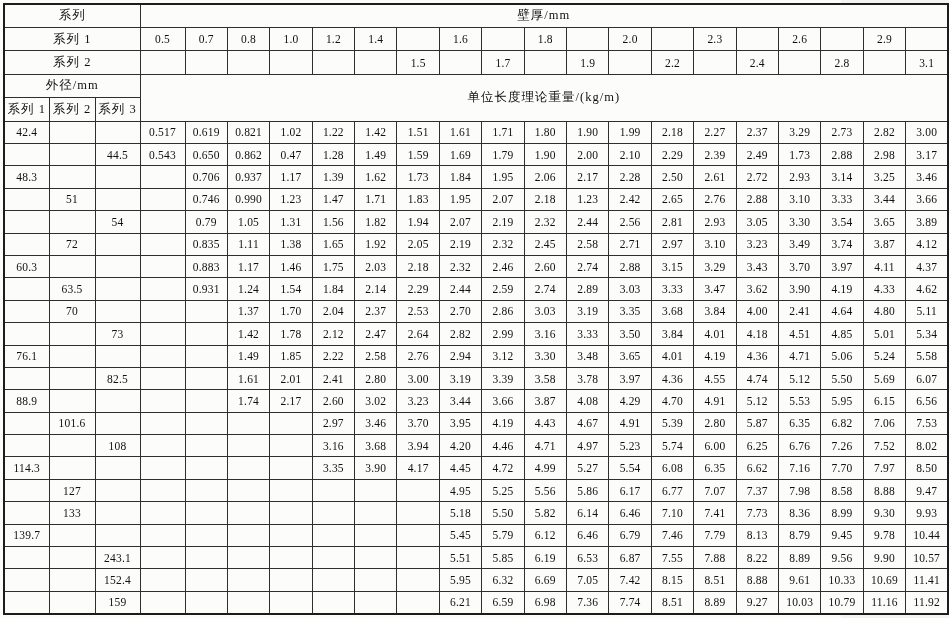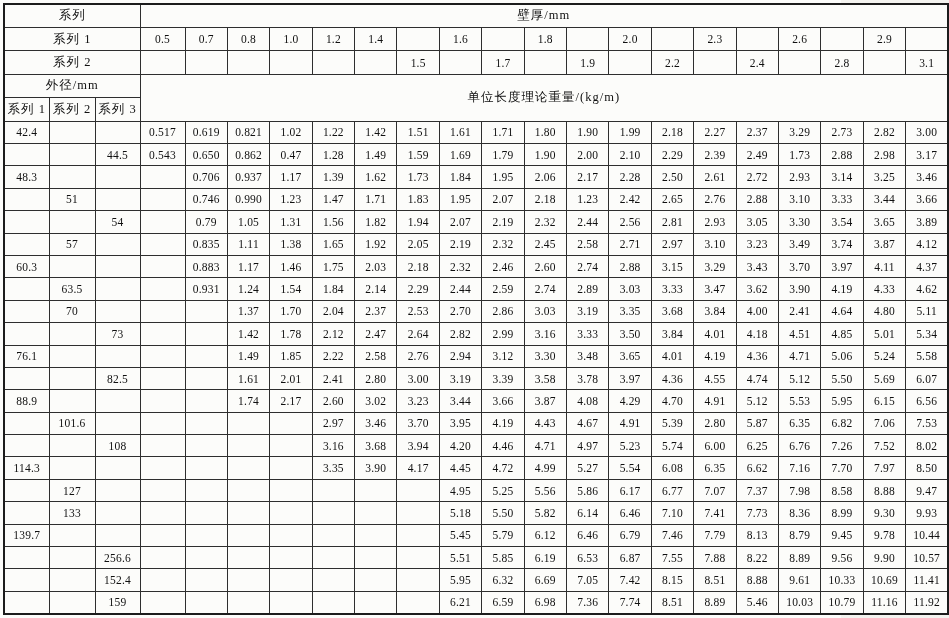--- a/index.html
+++ b/index.html
@@ -248,21 +248,21 @@
           <td class="num">2.81</td>
           <td class="num">2.93</td>
           <td class="num">3.05</td>
           <td class="num">3.30</td>
           <td class="num">3.54</td>
           <td class="num">3.65</td>
           <td class="num">3.89</td>
         </tr>
         <tr class="drow">
           <td class="num"></td>
-          <td class="num">57</td>
+          <td class="num">72</td>
           <td class="num"></td>
           <td class="num"></td>
           <td class="num">0.835</td>
           <td class="num">1.11</td>
           <td class="num">1.38</td>
           <td class="num">1.65</td>
           <td class="num">1.92</td>
           <td class="num">2.05</td>
           <td class="num">2.19</td>
           <td class="num">2.32</td>
@@ -585,21 +585,21 @@
           <td class="num">7.79</td>
           <td class="num">8.13</td>
           <td class="num">8.79</td>
           <td class="num">9.45</td>
           <td class="num">9.78</td>
           <td class="num">10.44</td>
         </tr>
         <tr class="drow">
           <td class="num"></td>
           <td class="num"></td>
-          <td class="num">256.6</td>
+          <td class="num">243.1</td>
           <td class="num"></td>
           <td class="num"></td>
           <td class="num"></td>
           <td class="num"></td>
           <td class="num"></td>
           <td class="num"></td>
           <td class="num"></td>
           <td class="num">5.51</td>
           <td class="num">5.85</td>
           <td class="num">6.19</td>
@@ -648,21 +648,21 @@
           <td class="num"></td>
           <td class="num"></td>
           <td class="num"></td>
           <td class="num">6.21</td>
           <td class="num">6.59</td>
           <td class="num">6.98</td>
           <td class="num">7.36</td>
           <td class="num">7.74</td>
           <td class="num">8.51</td>
           <td class="num">8.89</td>
-          <td class="num">5.46</td>
+          <td class="num">9.27</td>
           <td class="num">10.03</td>
           <td class="num">10.79</td>
           <td class="num">11.16</td>
           <td class="num">11.92</td>
         </tr>
       </tbody>
   </table>
 </div>
 
 </body></html>

